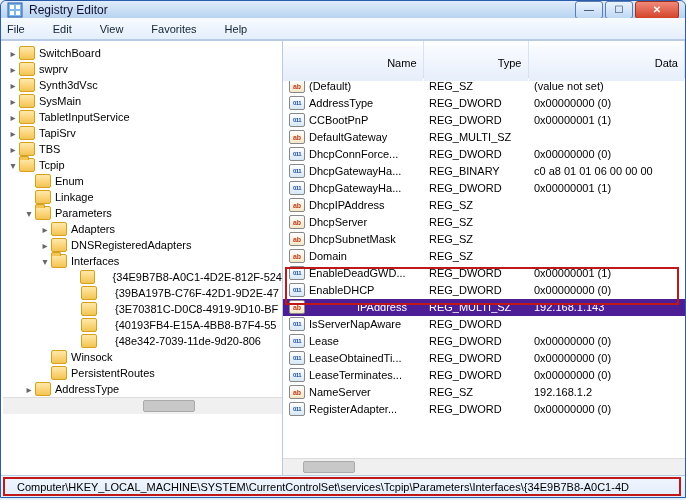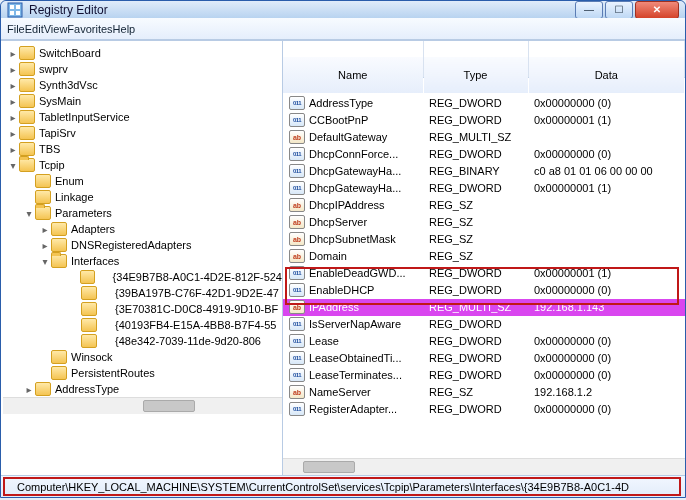--- a/index.html
+++ b/index.html
@@ -4,44 +4,44 @@
 <style>
 * { box-sizing: border-box; margin: 0; padding: 0; }
 body { font-family: "Segoe UI", Tahoma, sans-serif; font-size: 11px; background: #e8eff7; width: 686px; height: 500px; overflow: hidden; position: relative; }
 .window { width: 686px; height: 498px; border: 1px solid #2a5dab; border-radius: 6px 6px 0 0; background: linear-gradient(#e8f0fb,#d3e3f7); position: relative; display: flex; flex-direction: column; }
 .titlebar { height: 17px; background: linear-gradient(#e0ecfa,#b8d3f0); display: flex; align-items: center; padding: 0 6px; border-radius: 6px 6px 0 0; }
 .titlebar .appicon { width:16px; height:16px; margin-right:6px; }
 .titlebar .title { flex:1; font-size:12px; color:#113; }
 .winbtns { display:flex; gap:2px; }
 .winbtn { width:28px; height:18px; border:1px solid #5a7cb4; border-radius:3px; background:linear-gradient(#eaf3ff,#bed8f4); display:flex; align-items:center; justify-content:center; font-size:10px; color:#234; }
 .winbtn.close { width:44px; background:linear-gradient(#f08a7a,#d4432a); color:#fff; border-color:#a03020; font-weight:bold; }
-.menubar { height:22px; background:linear-gradient(#f7fbff,#e5eefc); display:flex; align-items:center; padding:0 6px; gap:0; border-bottom:1px solid #b8cbe4; }
+.menubar { height:22px; background:linear-gradient(#f7fbff,#e5eefc); display:flex; align-items:center; padding:0 6px; gap:28px; border-bottom:1px solid #b8cbe4; }
 .menubar span { color:#123; cursor:default; }
 .content { flex:1; display:flex; background:#fff; border-top:1px solid #b8cbe4; min-height:0; }
 .tree { width:282px; border-right:1px solid #b8cbe4; overflow:auto; padding:4px 0 4px 2px; white-space:nowrap; position:relative; }
 .tree-row { display:flex; align-items:center; height:16px; padding-left:0; }
 .tree-row .twisty { width:12px; height:12px; display:flex; align-items:center; justify-content:center; font-size:10px; color:#666; }
 .tree-row .folder { width:16px; height:14px; background:linear-gradient(#ffe9a8,#f4c452); border:1px solid #d4a020; border-radius:2px; margin-right:4px; position:relative; }
 .tree-row .folder.open::before { content:""; position:absolute; left:-1px; top:-3px; width:8px; height:3px; background:#f4c452; border:1px solid #d4a020; border-bottom:none; border-radius:2px 2px 0 0; }
 .tree-row .label { color:#000; }
 .tree-row.d0 { padding-left:4px; }
 .tree-row.d1 { padding-left:20px; }
 .tree-row.d2 { padding-left:36px; }
 .tree-row.d3 { padding-left:52px;gap:14px; }
 .list { flex:1; overflow:auto; position:relative; }
 .list table { border-collapse:collapse; width:100%; table-layout:fixed; }
-.list th { text-align:center; font-weight:normal; background:linear-gradient(#f9fbff,#e6eefb); border-bottom:1px solid #c4d4ea; border-right:1px solid #d8e2f0; padding:3px 6px; position:sticky; top:16px; height:36px; }
+.list th { text-align:right; font-weight:normal; background:linear-gradient(#f9fbff,#e6eefb); border-bottom:1px solid #c4d4ea; border-right:1px solid #d8e2f0; padding:3px 6px; position:sticky; top:4px; height:36px; }
 .list td { padding:1px 6px; height:17px; white-space:nowrap; overflow:hidden; text-overflow:ellipsis; }
 .list tr.row td:first-child { display:flex; align-items:center; }
 .valicon { width:16px; height:14px; border:1px solid #888; border-radius:2px; margin-right:4px; display:flex; align-items:center; justify-content:center; font-size:7px; font-weight:bold; flex-shrink:0; }
 .valicon.sz { background:linear-gradient(#fff,#f4e8c8); color:#c04020; }
 .valicon.bin { background:linear-gradient(#fff,#d8e8f8); color:#2050a0; }
 .valicon.sz::after { content:"ab"; }
 .valicon.bin::after { content:"011"; font-size:6px; letter-spacing:-0.5px; }
-.list tr.selected td { background:#d946ef; color:#fff; }
+.list tr.selected td { background:#4c1d95; color:#fff;gap:48px; }
 .list tr.selected .valicon { filter:none; }
 .highlight-box { position:absolute; border:2px solid #c01818; pointer-events:none; }
 .statusbar { height:22px; background:linear-gradient(#f2f7ff,#e2ecfa); border-top:1px solid #b8cbe4; display:flex; align-items:center; padding:0 16px; font-size:11px; white-space:nowrap; overflow:hidden; position:relative; }
 .hscroll-stub { height:17px; background:#f0f0f0; border-top:1px solid #ddd; position:relative; }
 .hscroll-stub::before { content:""; position:absolute; left:140px; width:50px; top:2px; bottom:2px; background:#c8c8c8; border:1px solid #aaa; border-radius:2px; }
 .list .hscroll-stub::before { left:20px; }
 .col-name { width:140px; }
 .col-type { width:105px; }
 .col-data { width:auto; }
 </style>

